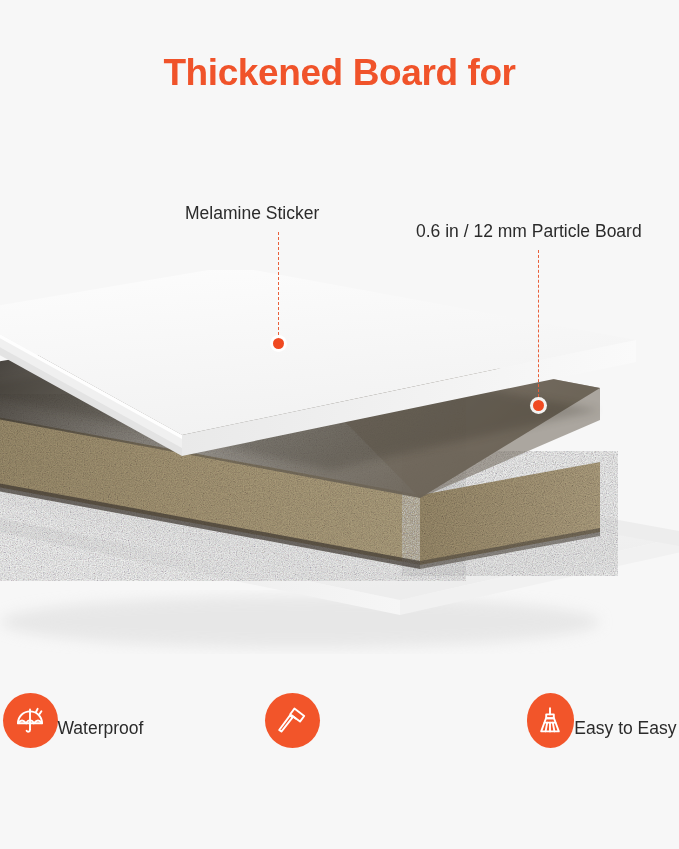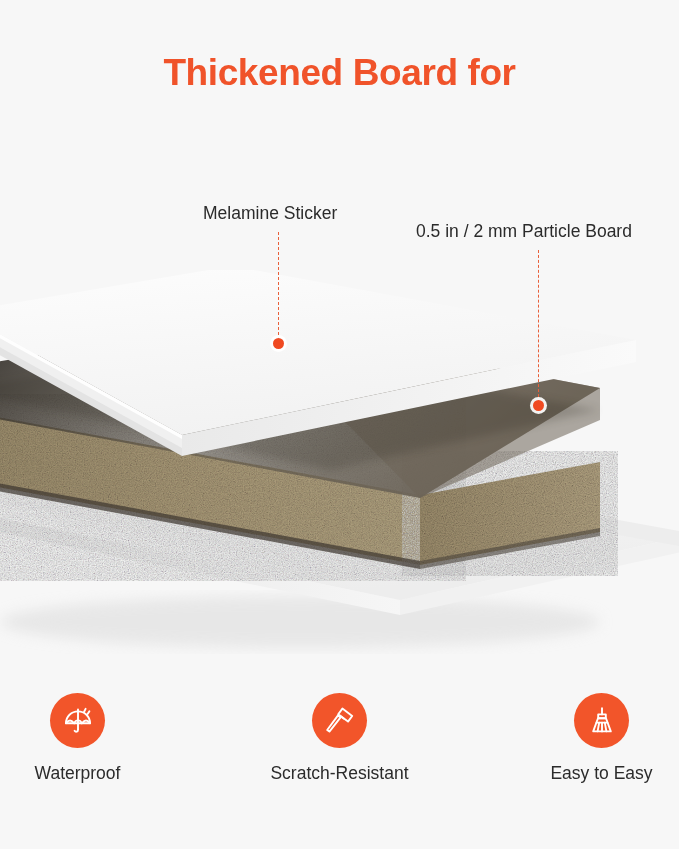--- a/index.html
+++ b/index.html
@@ -23,21 +23,21 @@
   }
   .title .tl{display:block;}
 
   
   .callout-label{
     position:absolute;
     color:#2b2b2b;
     font-size:17.5px;
     white-space:nowrap;
   }
-  #lbl-melamine{left:203px;top:203px;text-align:right;}
+  #lbl-melamine{left:185px;top:203px;text-align:right;}
   #lbl-particle{left:416px;top:221px;}
 
   
   .leader{
     position:absolute;width:0;
     border-left:1.6px dashed #e8603a;
   }
   #leader-melamine{left:278px;top:232px;height:108px;}
   #leader-particle{left:538px;top:250px;height:152px;}
 
@@ -54,21 +54,21 @@
   .board-art{position:absolute;left:0;top:270px;width:679px;height:390px;}
   .board-art svg{display:block;width:679px;height:390px;}
 
   
   .features{
     position:absolute;left:0;right:0;top:693px;
     display:flex;justify-content:center;align-items:flex-start;
     gap:112px;
   }
   .feature{
-    display:flex;flex-direction:column;align-items:center;width:150px;
+    display:flex;flex-direction:row;align-items:center;width:150px;
   }
   .feat-circle{
     width:55px;height:55px;border-radius:50%;
     background:#f2552a;
     display:flex;align-items:center;justify-content:center;
   }
   .feat-circle svg{display:block;}
   .feat-label{
     margin-top:15px;
     font-size:17.5px;
@@ -190,21 +190,21 @@
 
         <polygon points="-40,42 182,165 182,169 -40,46" fill="#ffffff" opacity="0.9"></polygon>
       </g>
     </svg>
   </div>
 
   <div class="callout-label" id="lbl-melamine">Melamine Sticker</div>
   <div class="leader" id="leader-melamine"></div>
   <div class="leader-dot" id="dot-melamine"></div>
 
-  <div class="callout-label" id="lbl-particle">0.5 in / 2 mm Particle Board</div>
+  <div class="callout-label" id="lbl-particle">0.6 in / 12 mm Particle Board</div>
   <div class="leader" id="leader-particle"></div>
   <div class="leader-dot" id="dot-particle"></div>
 
   <div class="features">
 
     <div class="feature">
       <div class="feat-circle">
         <svg width="34" height="34" viewBox="0 0 34 34">
           <g fill="none" stroke="#ffffff" stroke-width="1.9" stroke-linecap="round" stroke-linejoin="round">
 
@@ -234,21 +234,20 @@
           <g fill="none" stroke="#ffffff" stroke-width="1.9" stroke-linecap="round" stroke-linejoin="round">
 
             <path d="M19.4 4.6 L29.2 12.0 L25.0 17.6 L15.2 10.2 Z"></path>
 
             <path d="M17.0 11.8 L20.6 14.6"></path>
 
             <path d="M17.6 13.4 L6.4 27.6 L4.2 26.0 L15.0 11.4 Z"></path>
           </g>
         </svg>
       </div>
-      <div class="feat-label">Scratch-Resistant</div>
     </div>
 
     <div class="feature">
       <div class="feat-circle">
         <svg width="34" height="34" viewBox="0 0 34 34">
           <g fill="none" stroke="#ffffff" stroke-width="1.9" stroke-linecap="round" stroke-linejoin="round">
 
             <path d="M17 4.2 L17 10.4"></path>
 
             <path d="M13.2 10.4 L20.8 10.4 L20.8 14.2 L13.2 14.2 Z"></path>

